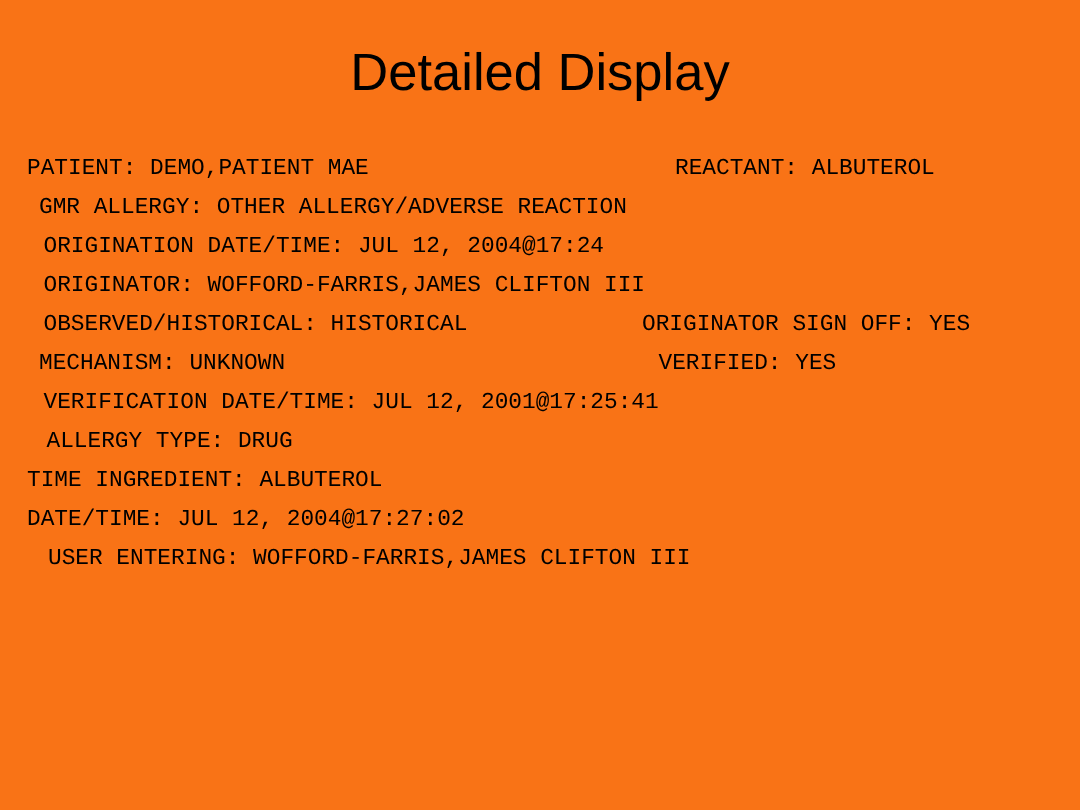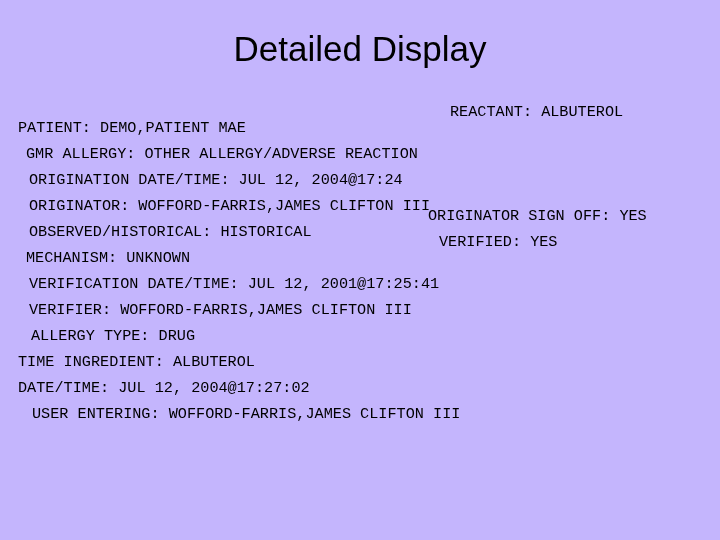--- a/index.html
+++ b/index.html
@@ -12,21 +12,21 @@
     background: #ffffff;
     overflow: hidden;
     position: relative;
     font-family: "Liberation Sans", sans-serif;
     -webkit-font-smoothing: none;
   }
 
   #slide {
     position: absolute;
     inset: 0;
-    background: #c4b5fd;
+    background: #f97316;
   }
 
   #slide-title {
     position: absolute;
     top: 28px;
     left: 0;
     width: 720px;
     text-align: center;
     font-family: "Liberation Sans", sans-serif;
     font-size: 35px;
@@ -51,21 +51,20 @@
   .detail-line {
     position: relative;
     height: 26px;
     white-space: pre;
   }
 
   .detail-line .lbl-left {
     position: absolute;
     top: 0;
     white-space: pre;
-    margin-top: 16px;
   }
 
   .detail-line .lbl-right {
     position: absolute;
     top: 0;
     white-space: pre;
   }
 
   
   .ind-0  { left: 18px; }
@@ -107,23 +106,20 @@
 
     <div class="detail-line">
       <span class="lbl-left ind-1">MECHANISM: UNKNOWN</span>
       <span class="lbl-right" style="left:439px;">VERIFIED: YES</span>
     </div>
 
     <div class="detail-line">
       <span class="lbl-left ind-2">VERIFICATION DATE/TIME: JUL 12, 2001@17:25:41</span>
     </div>
 
-    <div class="detail-line">
-      <span class="lbl-left ind-2">VERIFIER: WOFFORD-FARRIS,JAMES CLIFTON III</span>
-    </div>
 
     <div class="detail-line">
       <span class="lbl-left ind-3">ALLERGY TYPE: DRUG</span>
     </div>
 
     <div class="detail-line">
       <span class="lbl-left ind-0">TIME INGREDIENT: ALBUTEROL</span>
     </div>
 
 

